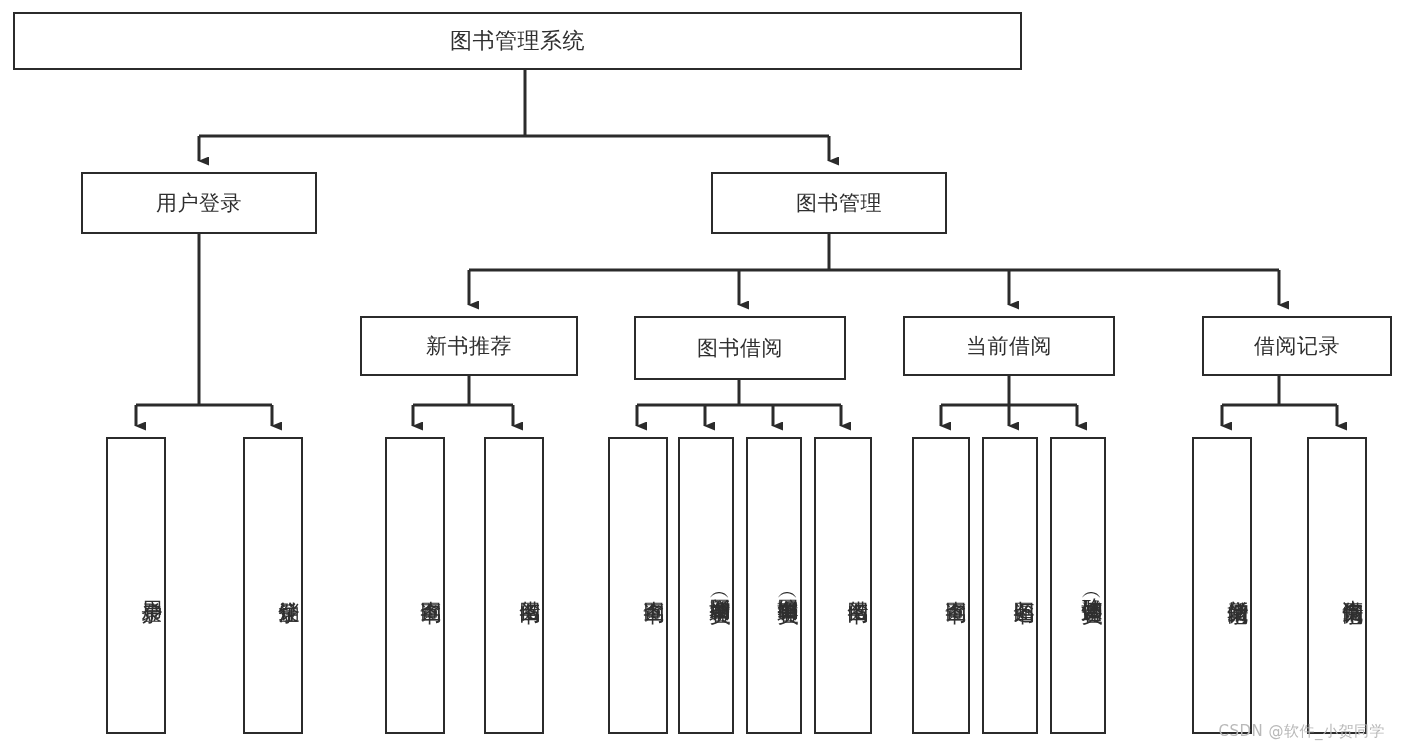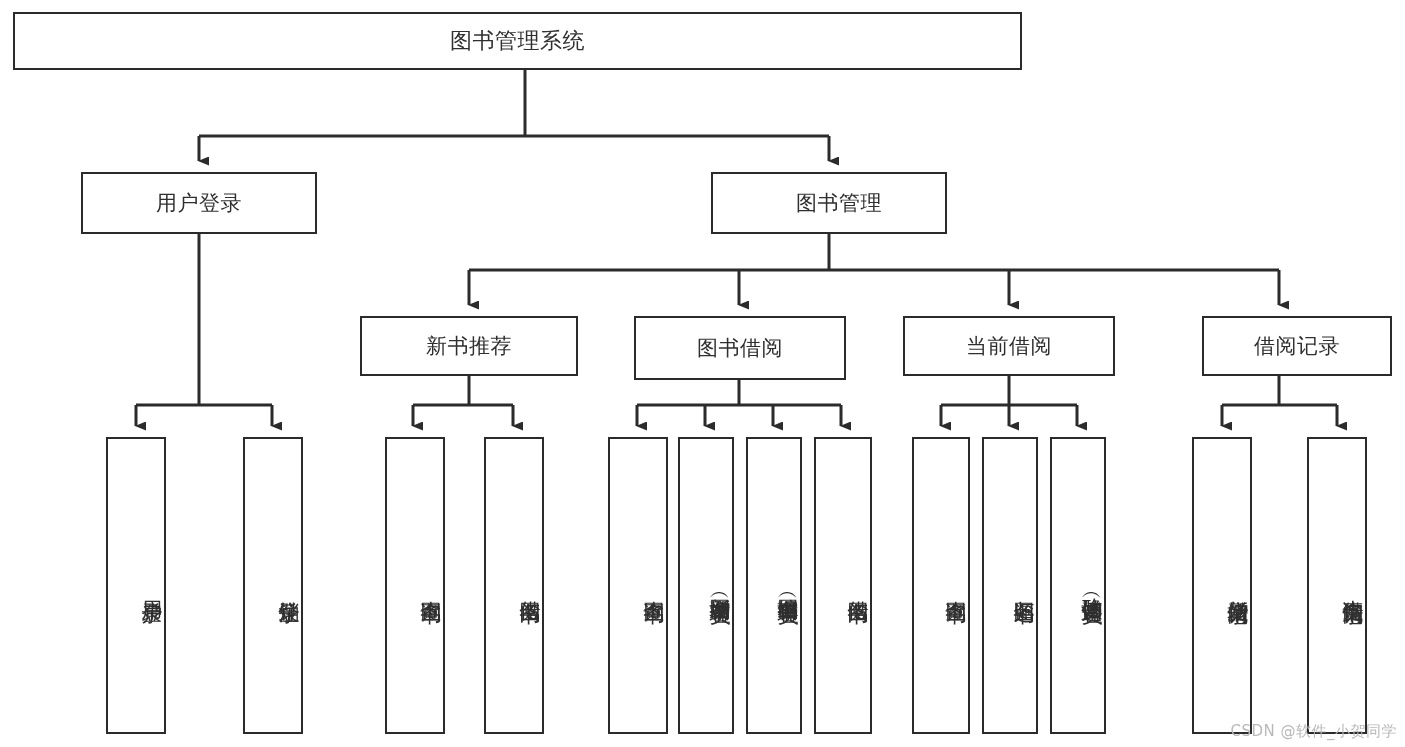--- a/index.html
+++ b/index.html
@@ -53,21 +53,21 @@
     writing-mode: vertical-rl;
     text-orientation: upright;
     display: block;
     max-height: 100%;
   }
   .node.root {
     font-size: 22px;
   }
   .watermark {
     position: absolute;
-    right: 8px;
+    right: 20px;
     bottom: 6px;
     font-size: 15px;
     color: #b9b9b9;
     letter-spacing: 0.5px;
     white-space: nowrap;
     user-select: none;
   }
 </style>
 </head>
 <body>

